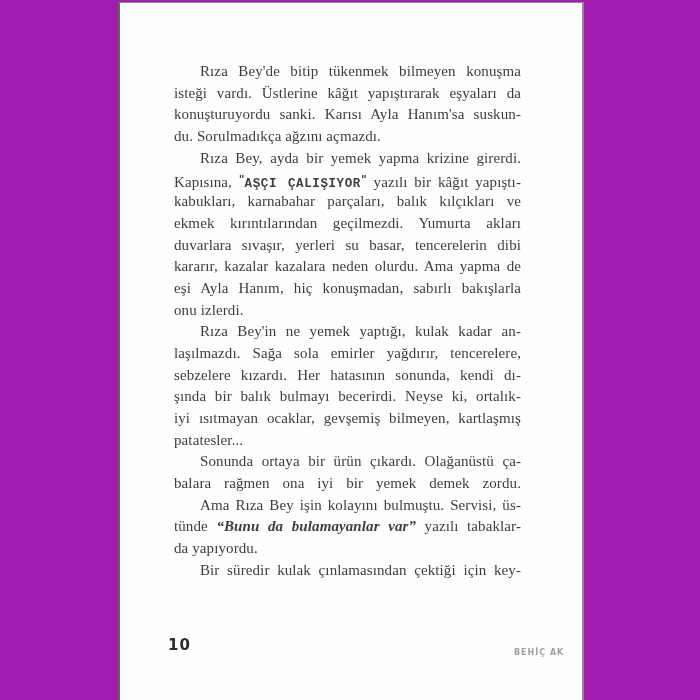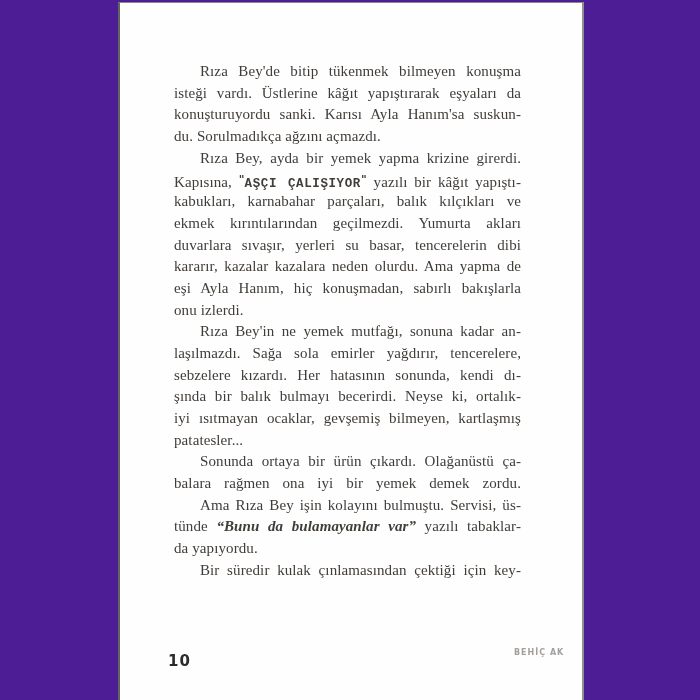--- a/index.html
+++ b/index.html
@@ -5,21 +5,21 @@
   html, body {
     margin: 0;
     padding: 0;
     background: #ffffff;
     font-family: "Liberation Serif", serif;
   }
   .stage {
     position: relative;
     width: 700px;
     height: 700px;
-    background: #4c1d95;
+    background: #a21caf;
     overflow: hidden;
   }
   
   .page {
     position: absolute;
     left: 118px;
     top: 2px;
     width: 466px;
     height: 698px;
     box-sizing: border-box;
@@ -70,21 +70,20 @@
   }
   .pagenum {
     position: absolute;
     left: 48px;
     top: 633px;
     font-family: "DejaVu Sans", sans-serif;
     font-size: 15px;
     font-weight: 600;
     letter-spacing: 1px;
     color: #2c2c2c;
-    margin-top: 16px;
   }
   .author {
     position: absolute;
     left: 370px;
     top: 645px;
     font-family: "DejaVu Sans", sans-serif;
     font-size: 8px;
     font-weight: 600;
     letter-spacing: 1px;
     color: #a29f9c;
@@ -102,21 +101,21 @@
         <div class="line"><span class="seg">konuşturuyordu sanki. Karısı Ayla Hanım'sa suskun-</span></div>
         <div class="line endpara"><span class="seg">du. Sorulmadıkça ağzını açmazdı.</span></div>
         <div class="line indent"><span class="seg">Rıza Bey, ayda bir yemek yapma krizine girerdi.</span></div>
         <div class="line"><span class="seg">Kapısına, </span><span class="seg-hq">"</span><span class="seg-h">AŞÇI ÇALIŞIYOR</span><span class="seg-hq">"</span><span class="seg"> yazılı bir kâğıt yapıştı-</span></div>
         <div class="line"><span class="seg">kabukları, karnabahar parçaları, balık kılçıkları ve</span></div>
         <div class="line"><span class="seg">ekmek kırıntılarından geçilmezdi. Yumurta akları</span></div>
         <div class="line"><span class="seg">duvarlara sıvaşır, yerleri su basar, tencerelerin dibi</span></div>
         <div class="line"><span class="seg">kararır, kazalar kazalara neden olurdu. Ama yapma de</span></div>
         <div class="line"><span class="seg">eşi Ayla Hanım, hiç konuşmadan, sabırlı bakışlarla</span></div>
         <div class="line endpara"><span class="seg">onu izlerdi.</span></div>
-        <div class="line indent"><span class="seg">Rıza Bey'in ne yemek mutfağı, sonuna kadar an-</span></div>
+        <div class="line indent"><span class="seg">Rıza Bey'in ne yemek yaptığı, kulak kadar an-</span></div>
         <div class="line"><span class="seg">laşılmazdı. Sağa sola emirler yağdırır, tencerelere,</span></div>
         <div class="line"><span class="seg">sebzelere kızardı. Her hatasının sonunda, kendi dı-</span></div>
         <div class="line"><span class="seg">şında bir balık bulmayı becerirdi. Neyse ki, ortalık-</span></div>
         <div class="line"><span class="seg">iyi ısıtmayan ocaklar, gevşemiş bilmeyen, kartlaşmış</span></div>
         <div class="line endpara"><span class="seg">patatesler...</span></div>
         <div class="line indent"><span class="seg">Sonunda ortaya bir ürün çıkardı. Olağanüstü ça-</span></div>
         <div class="line"><span class="seg">balara rağmen ona iyi bir yemek demek zordu.</span></div>
         <div class="line indent"><span class="seg">Ama Rıza Bey işin kolayını bulmuştu. Servisi, üs-</span></div>
         <div class="line"><span class="seg">tünde </span><span class="seg-bi">“Bunu da bulamayanlar var”</span><span class="seg"> yazılı tabaklar-</span></div>
         <div class="line endpara"><span class="seg">da yapıyordu.</span></div>

